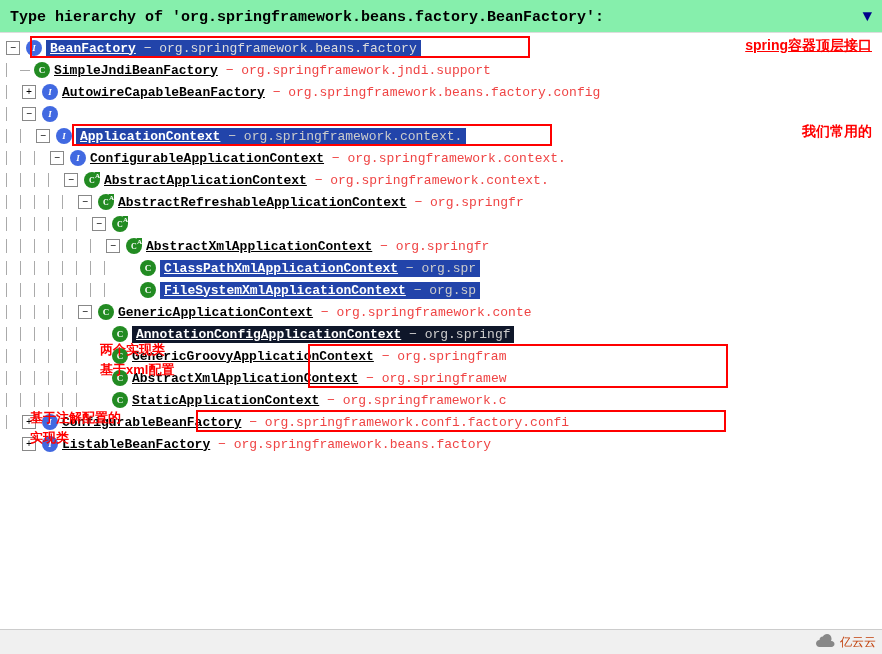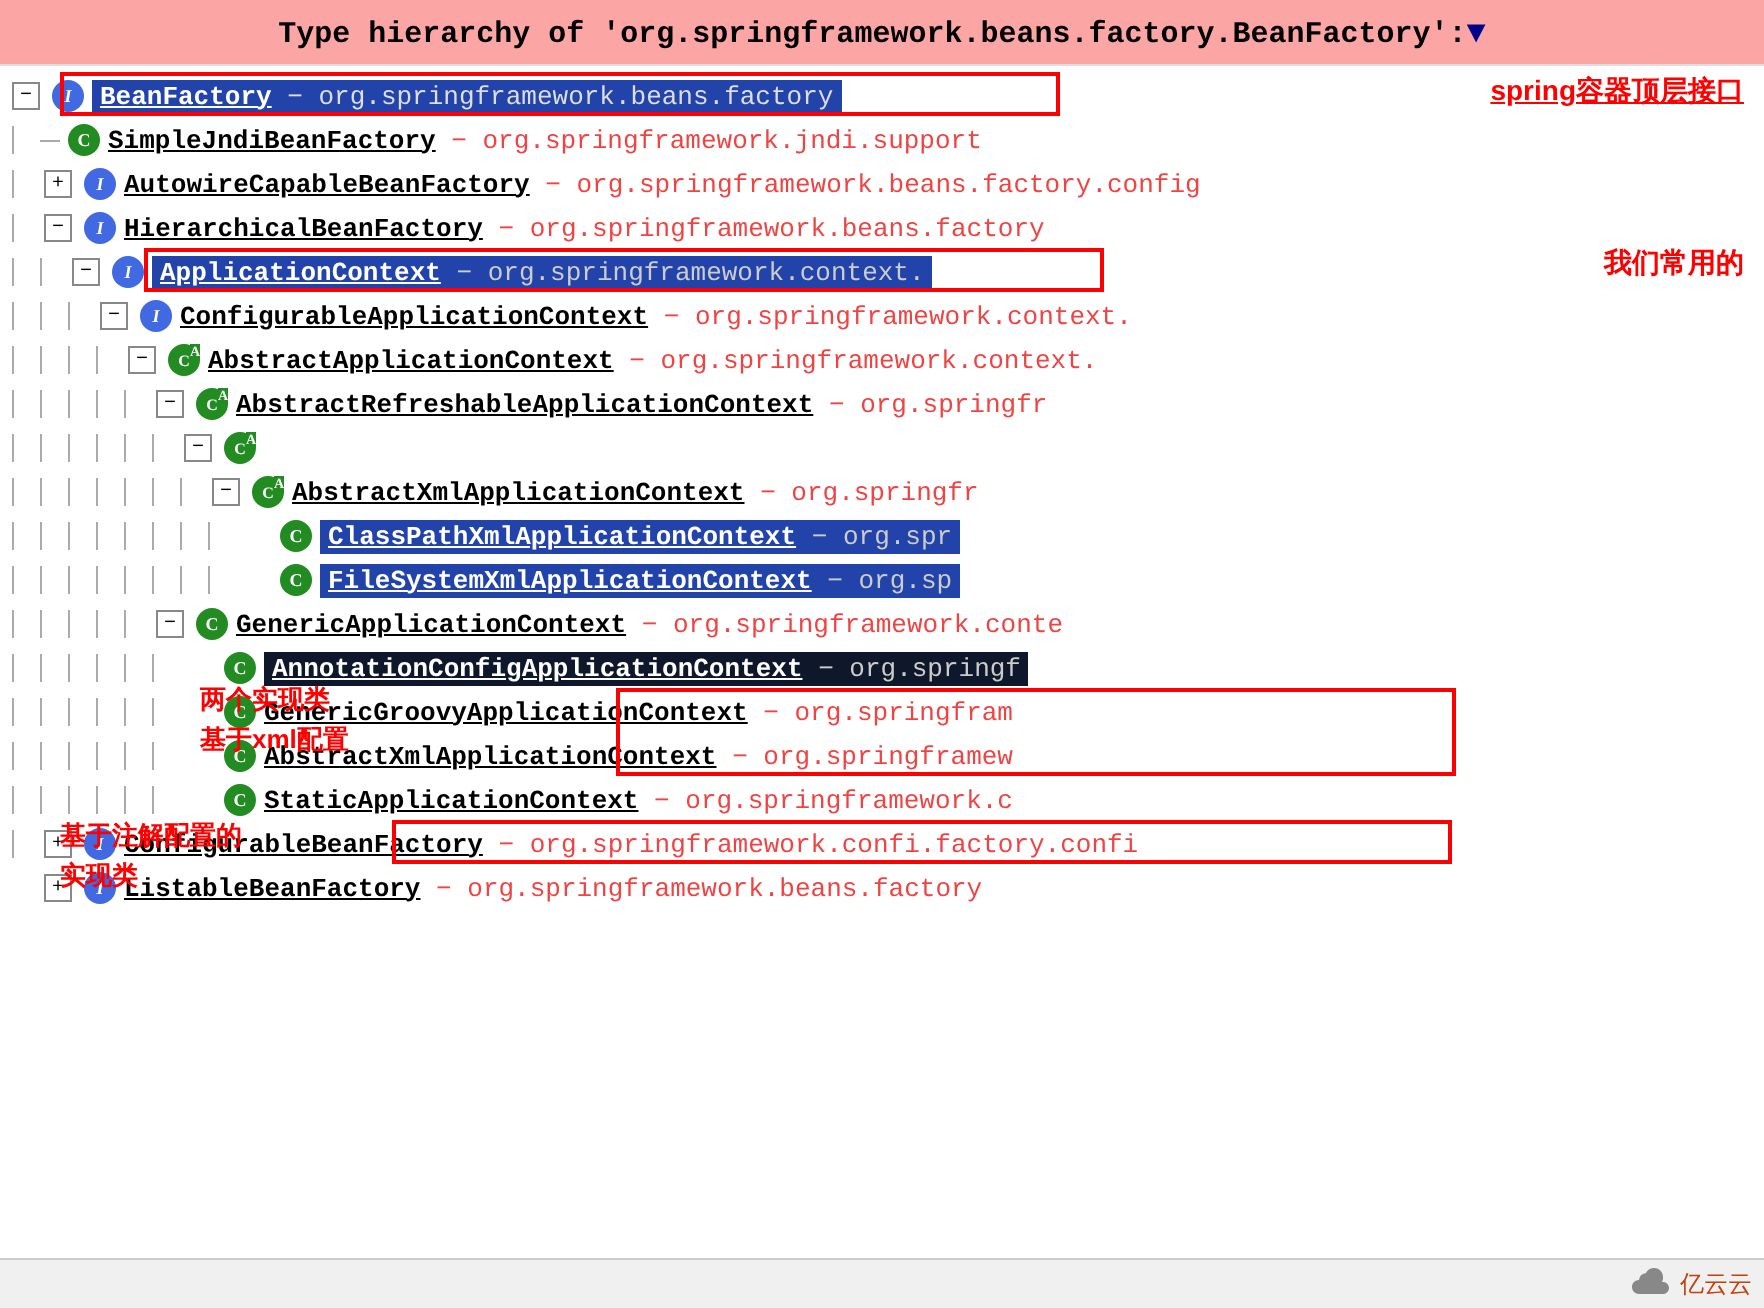--- a/index.html
+++ b/index.html
@@ -10,23 +10,23 @@
       font-family: 'Courier New', Courier, monospace;
       font-size: 13px;
       overflow: hidden;
       position: relative;
     }
 
     .header {
       display: flex;
       align-items: center;
       padding: 8px 10px 6px 10px;
-      background: #fca5a5;
+      background: #86efac;
       border-bottom: 1px solid #ddd;
-      justify-content: center;
+      justify-content: space-between;
     }
 
     .header-title {
       font-family: 'Courier New', Courier, monospace;
       font-size: 15px;
       font-weight: bold;
       color: #000;
     }
 
     .header-dropdown {
@@ -229,24 +229,20 @@
         <span class="package-name"> − org.springframework.beans.factory.config</span>
       </span>
     </div>
 
     <div class="tree-row" style="margin-left:2px;">
       <span style="display:inline-block;width:14px;height:14px;border-left:1px solid #aaa;"></span>
       <span style="display:inline-block;width:2px;"></span>
       <span class="expand-icon">−</span>
       <span style="display:inline-block;width:4px;"></span>
       <span class="badge-interface">I</span>
-      <span class="node-text">
-        <span class="class-name">HierarchicalBeanFactory</span>
-        <span class="package-name"> − org.springframework.beans.factory</span>
-      </span>
     </div>
 
     <div class="tree-row" style="margin-left:2px;">
       <span style="display:inline-block;width:14px;height:14px;border-left:1px solid #aaa;"></span>
       <span style="display:inline-block;width:14px;height:14px;border-left:1px solid #aaa;"></span>
       <span style="display:inline-block;width:2px;"></span>
       <span class="expand-icon">−</span>
       <span style="display:inline-block;width:4px;"></span>
       <span class="badge-interface">I</span>
       <span class="node-text-wrap" style="background:#2244aa;padding:1px 4px;">

